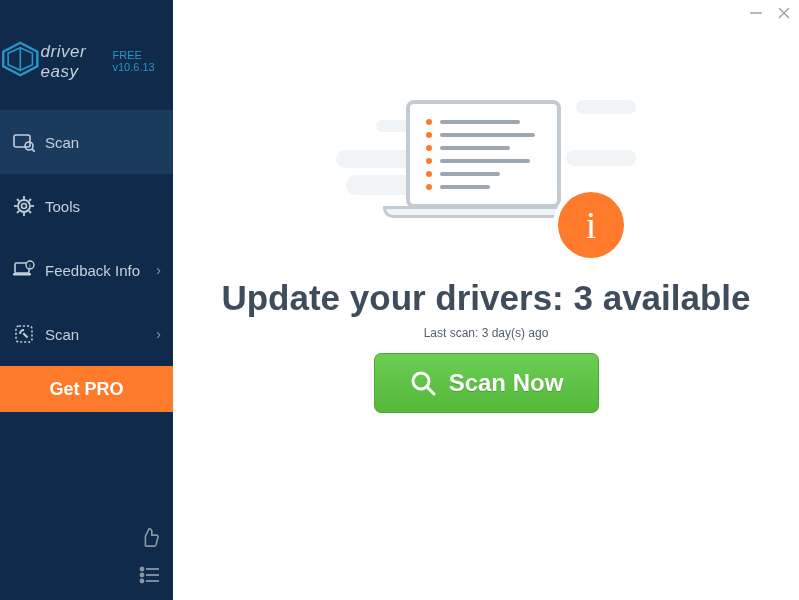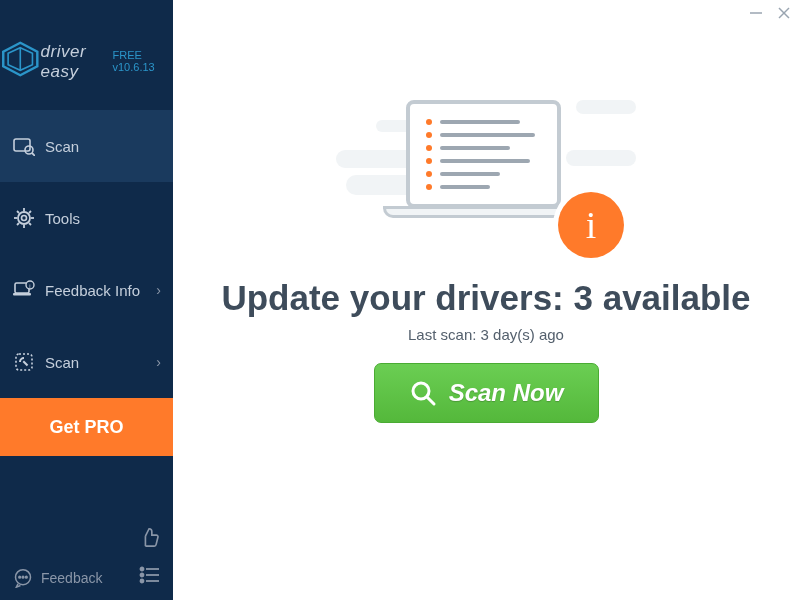--- a/index.html
+++ b/index.html
@@ -37,21 +37,21 @@
       font-weight: 300;
       letter-spacing: 0.5px;
       margin-top: 4px;
     }
     .version-text {
       font-size: 11px;
       color: #2b95c9;
       margin-top: 1px;
     }
     .nav-item {
-      height: 72px;
+      height: 64px;
       display: flex;
       align-items: center;
       padding-left: 13px;
       padding-right: 10px;
       color: #c5cfdc;
       font-size: 15px;
       cursor: pointer;
       position: relative;
     }
     .nav-item.active {
@@ -65,21 +65,21 @@
       align-items: center;
       justify-content: center;
     }
     .nav-chevron {
       position: absolute;
       right: 12px;
       color: #8a96a8;
       font-size: 14px;
     }
     .get-pro {
-      height: 58px;
+      height: 46px;
       background: #ff7a2a;
       color: #fff;
       font-size: 18px;
       font-weight: 600;
       display: flex;
       align-items: center;
       justify-content: center;
       cursor: pointer;
     }
     .sidebar-spacer { flex: 1; }
@@ -201,40 +201,39 @@
       font-family: Georgia, serif;
       box-shadow: 0 0 0 5px #fff;
     }
     .headline {
       font-size: 35px;
       font-weight: 700;
       color: #3e4c5b;
       margin-bottom: 8px;
     }
     .sub-text {
-      font-size: 15px;
+      font-size: 12px;
       color: #54606d;
-      margin-bottom: 20px;
+      margin-bottom: 13px;
     }
     .scan-btn {
       width: 225px;
       height: 60px;
       background: linear-gradient(#6bce53, #54b83b);
       border: 1px solid #4aab33;
       border-radius: 7px;
       color: #fff;
       font-size: 24px;
       font-weight: 600;
       display: flex;
       align-items: center;
       justify-content: center;
       gap: 12px;
       cursor: pointer;
       text-shadow: 0 1px 1px rgba(0,0,0,0.2);
-      font-style: italic;
     }
   </style>
 </head>
 <body>
 
 <div class="sidebar">
   <div class="logo-area">
     <svg class="logo-svg" width="50" height="44" viewBox="0 0 50 44">
       <polygon points="25,2 46,13 46,31 25,42 4,31 4,13" fill="none" stroke="#2b95c9" stroke-width="3"></polygon>
       <polygon points="25,8 40,15 40,29 25,36 10,29 10,15" fill="none" stroke="#2b95c9" stroke-width="2"></polygon>
@@ -317,32 +316,20 @@
     <svg width="22" height="18" viewBox="0 0 22 18" stroke="#8a96a8" stroke-width="1.8">
         <circle cx="3" cy="3" r="1.5" fill="#8a96a8"></circle>
         <line x1="7" y1="3" x2="20" y2="3"></line>
         <circle cx="3" cy="9" r="1.5" fill="#8a96a8"></circle>
         <line x1="7" y1="9" x2="20" y2="9"></line>
         <circle cx="3" cy="15" r="1.5" fill="#8a96a8"></circle>
         <line x1="7" y1="15" x2="20" y2="15"></line>
       </svg>
   </div>
 
-  <div class="bottom-row">
-    <div class="feedback-btn">
-      <svg width="20" height="20" viewBox="0 0 24 24" fill="none" stroke="#8a96a8" stroke-width="1.8">
-          <circle cx="12" cy="11" r="9"></circle>
-          <path d="M6 19l-2 4 5-2"></path>
-          <circle cx="8" cy="11" r="1" fill="#8a96a8"></circle>
-          <circle cx="12" cy="11" r="1" fill="#8a96a8"></circle>
-          <circle cx="16" cy="11" r="1" fill="#8a96a8"></circle>
-        </svg>
-      <span>Feedback</span>
-    </div>
-  </div>
 </div>
 
 <div class="main">
   <div class="window-controls">
     <span>
       <svg width="14" height="14" viewBox="0 0 14 14">
           <line x1="1" y1="7" x2="13" y2="7" stroke="#9aa5b1" stroke-width="1.5"></line>
         </svg>
     </span>
     <span>

